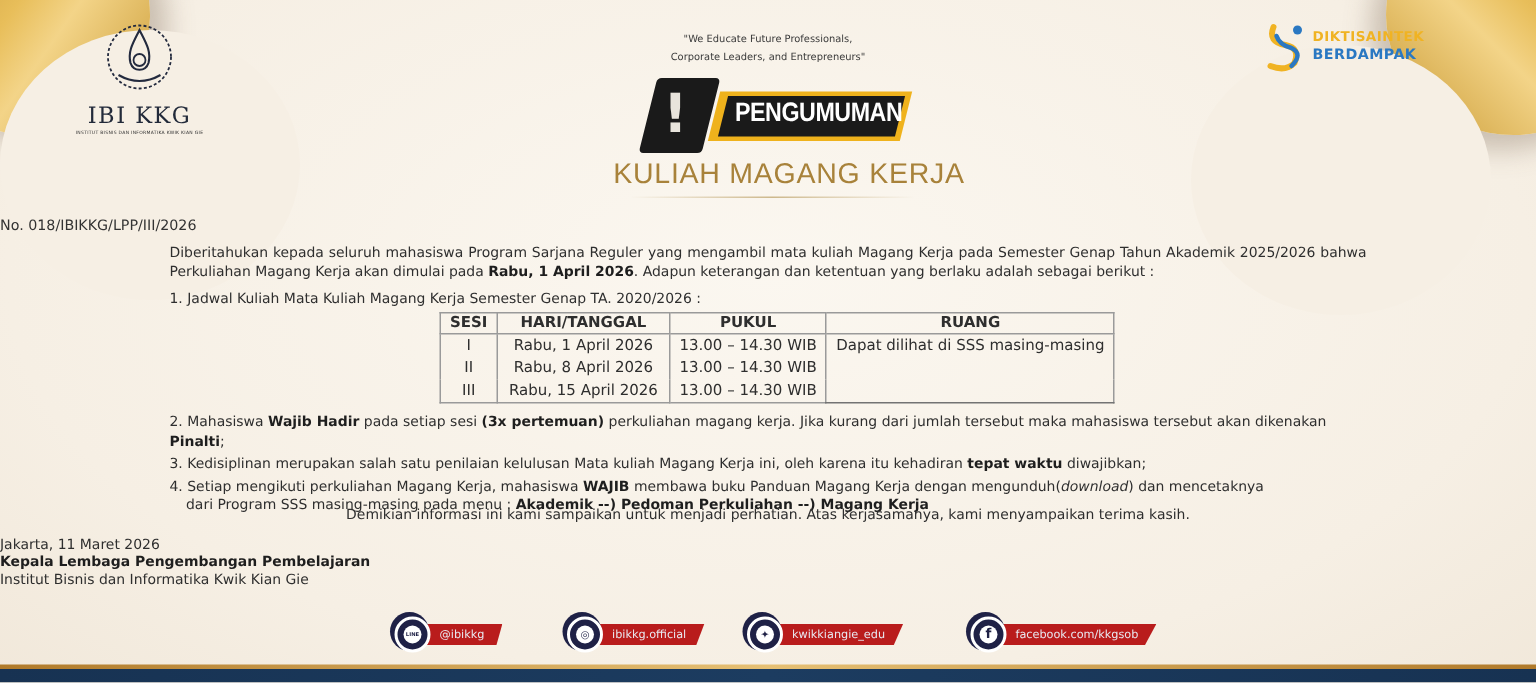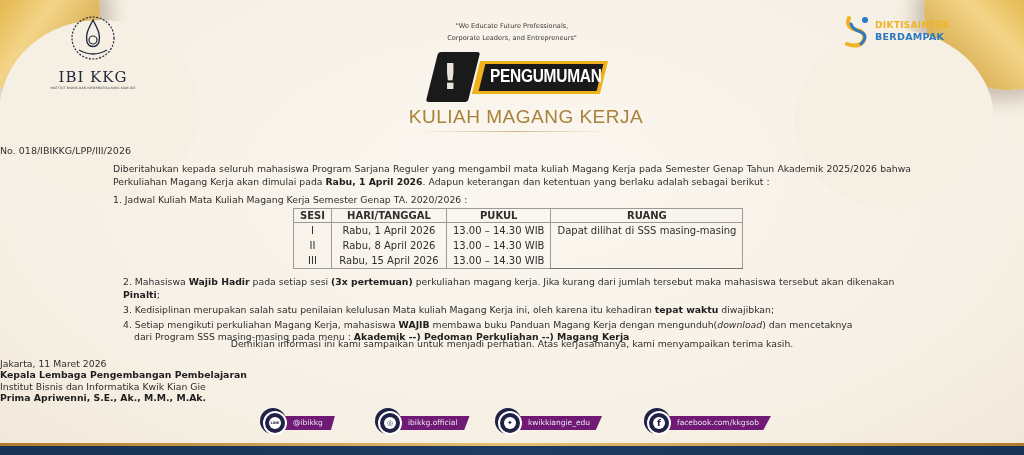--- a/index.html
+++ b/index.html
@@ -54,32 +54,32 @@
   b { color:#1e1e1e; }
 
   table.sched { position:absolute; left:293px; top:208px; border-collapse:collapse; font-size:10px; color:#2e2e2e; background:transparent; }
   table.sched th, table.sched td { border:1px solid #9a9a9a; padding:0 6px; height:15px; text-align:center; white-space:nowrap; }
   table.sched th { font-weight:bold; height:13px; }
   table.sched td.rowspan { vertical-align:top; padding-top:2px; }
   table.sched tr.body td { border-top:none; border-bottom:none; }
   table.sched tr.body.last td { border-bottom:1px solid #9a9a9a; }
   .c-sesi{ width:22px; } .c-hari{ width:102px; } .c-pukul{ width:88px; } .c-ruang{ width:172px; }
 
-  .list { top:276px;margin-left:10px; }
+  .list { top:276px; }
   .list .li { margin-bottom:2.5px; }
   .list .indent { padding-left:11px; }
 
   .closing { position:absolute; left:0; right:0; top:338px; text-align:center; font-size:9.3px; color:#2e2e2e; }
   .sign { position:absolute; left:0; right:0; top:358px; text-align:left; font-size:9.3px; line-height:11.3px; color:#2e2e2e; }
 
   
   .social { position:absolute; top:412px; height:22px; display:flex; align-items:center; }
   .soc-ring { width:20px; height:20px; border-radius:50%; background:#1f2146; border:2px solid #fff; box-shadow:-2px -2px 0 1px #1f2146; display:flex; align-items:center; justify-content:center; position:relative; z-index:2; }
   .soc-ring .glyph { width:12px; height:12px; border-radius:50%; background:#fff; color:#1f2146; font-size:7px; font-weight:bold; display:flex; align-items:center; justify-content:center; }
-  .soc-pill { height:14px; background:#701a75; color:#e8e8f0; font-size:7.5px; line-height:14px; padding:0 12px 0 14px; margin-left:-8px; clip-path:polygon(0 0,100% 0,93% 100%,0 100%); }
+  .soc-pill { height:14px; background:#b91c1c; color:#e8e8f0; font-size:7.5px; line-height:14px; padding:0 12px 0 14px; margin-left:-8px; clip-path:polygon(0 0,100% 0,93% 100%,0 100%); }
 </style>
 </head>
 <body>
 
 <div class="canvas"></div>
 <div class="swoosh-tl"></div>
 <div class="swoosh-tl-cover"></div>
 <div class="swoosh-tr"></div>
 <div class="swoosh-tr-cover"></div>
 
@@ -161,21 +161,20 @@
   <div class="li" style="margin-bottom:0"><span>4. Setiap mengikuti perkuliahan Magang Kerja, mahasiswa </span><b>WAJIB</b><span> membawa buku Panduan Magang Kerja dengan mengunduh(</span><i>download</i><span>) dan mencetaknya</span></div>
   <div class="indent"><span>dari Program SSS masing-masing pada menu : </span><b>Akademik  --) Pedoman Perkuliahan --) Magang Kerja</b></div>
 </div>
 
 <div class="closing">Demikian informasi ini kami sampaikan untuk menjadi perhatian. Atas kerjasamanya, kami menyampaikan terima kasih.</div>
 
 <div class="sign">
   <div>Jakarta, 11 Maret 2026</div>
   <div><b>Kepala Lembaga Pengembangan Pembelajaran</b></div>
   <div>Institut Bisnis dan Informatika Kwik Kian Gie</div>
-  <div><b>Prima Apriwenni, S.E., Ak., M.M., M.Ak.</b></div>
 </div>
 
 <div class="social" style="left:263px;">
   <div class="soc-ring">
       <div class="glyph" style="font-size:3.5px">LINE</div>
     </div>
   <div class="soc-pill">@ibikkg</div>
 </div>
 <div class="social" style="left:378px;">
   <div class="soc-ring">

